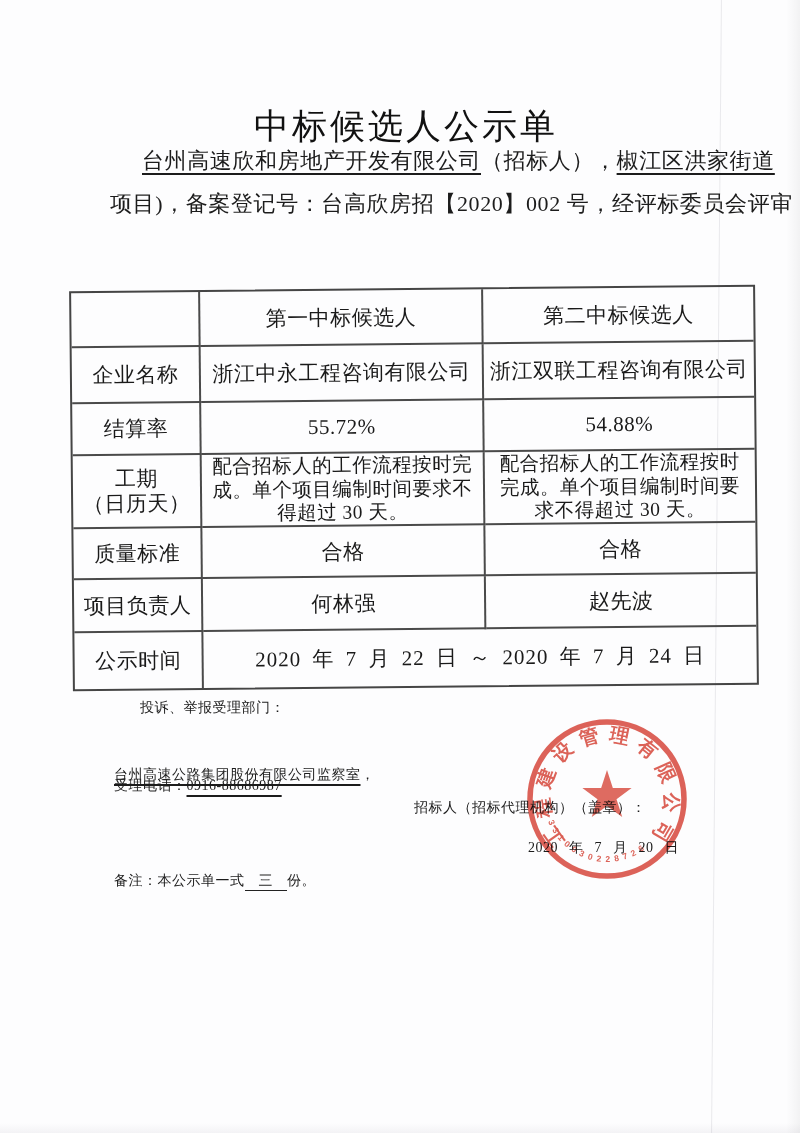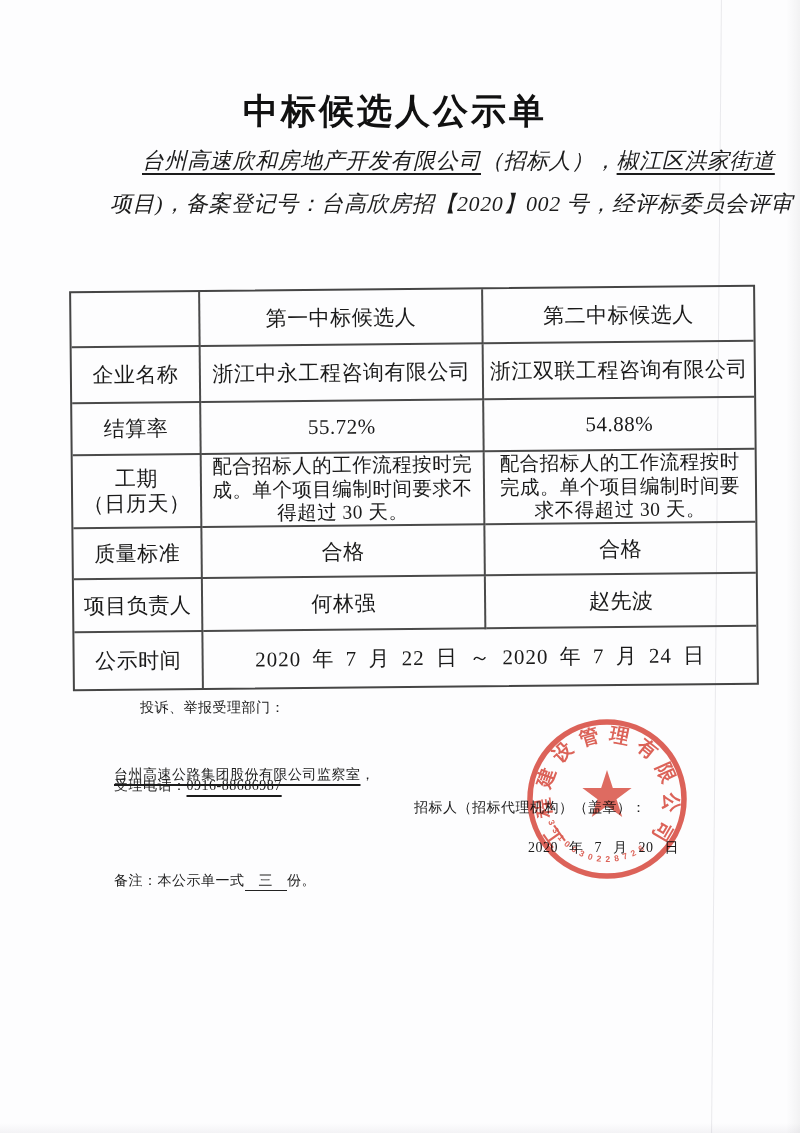--- a/index.html
+++ b/index.html
@@ -8,26 +8,26 @@
     background:#fdfdfe;color:#1c1c1c;
     font-family:"Liberation Serif","DejaVu Serif",serif;
   }
   .sheet{position:absolute;inset:0;}
   
   .fold-line{position:absolute;left:716px;top:0;width:1px;height:1133px;background:#d9d9de;opacity:.55;transform:rotate(.5deg);}
   .edge-right{position:absolute;right:0;top:0;width:14px;height:100%;background:linear-gradient(to right,rgba(0,0,0,0),rgba(0,0,0,.045));}
   .edge-bottom{position:absolute;left:0;bottom:0;width:100%;height:10px;background:linear-gradient(to bottom,rgba(0,0,0,0),rgba(60,50,80,.05));}
 
   .title{
-    position:absolute;left:0;top:88px;width:790px;text-align:center;
+    position:absolute;left:0;top:103px;width:790px;text-align:center;
     font-family:"Liberation Sans","DejaVu Sans",sans-serif;
-    font-size:35px;font-weight:bold;letter-spacing:3px;color:#111;
+    font-size:35px;font-weight:normal;letter-spacing:3px;color:#111;padding-left:11px;
   }
 
-  .intro{position:absolute;left:110px;top:139px;width:600px;font-size:22px;letter-spacing:.6px;font-style:italic;}
+  .intro{position:absolute;left:110px;top:139px;width:600px;font-size:22px;letter-spacing:.6px;}
   .intro .line{height:43px;line-height:43px;white-space:nowrap;}
   .intro .indent{padding-left:32px;}
   .u{text-decoration:underline;text-underline-offset:5px;text-decoration-thickness:1.5px;}
 
   .doc-table{
     position:absolute;left:71px;top:288px;
     display:grid;grid-template-columns:129px 283px 270px;
     grid-template-rows:55px 56px 52px 73px 51px 53px 56px;
     border:2px solid #454545;background:transparent;
     transform:rotate(-.55deg);

